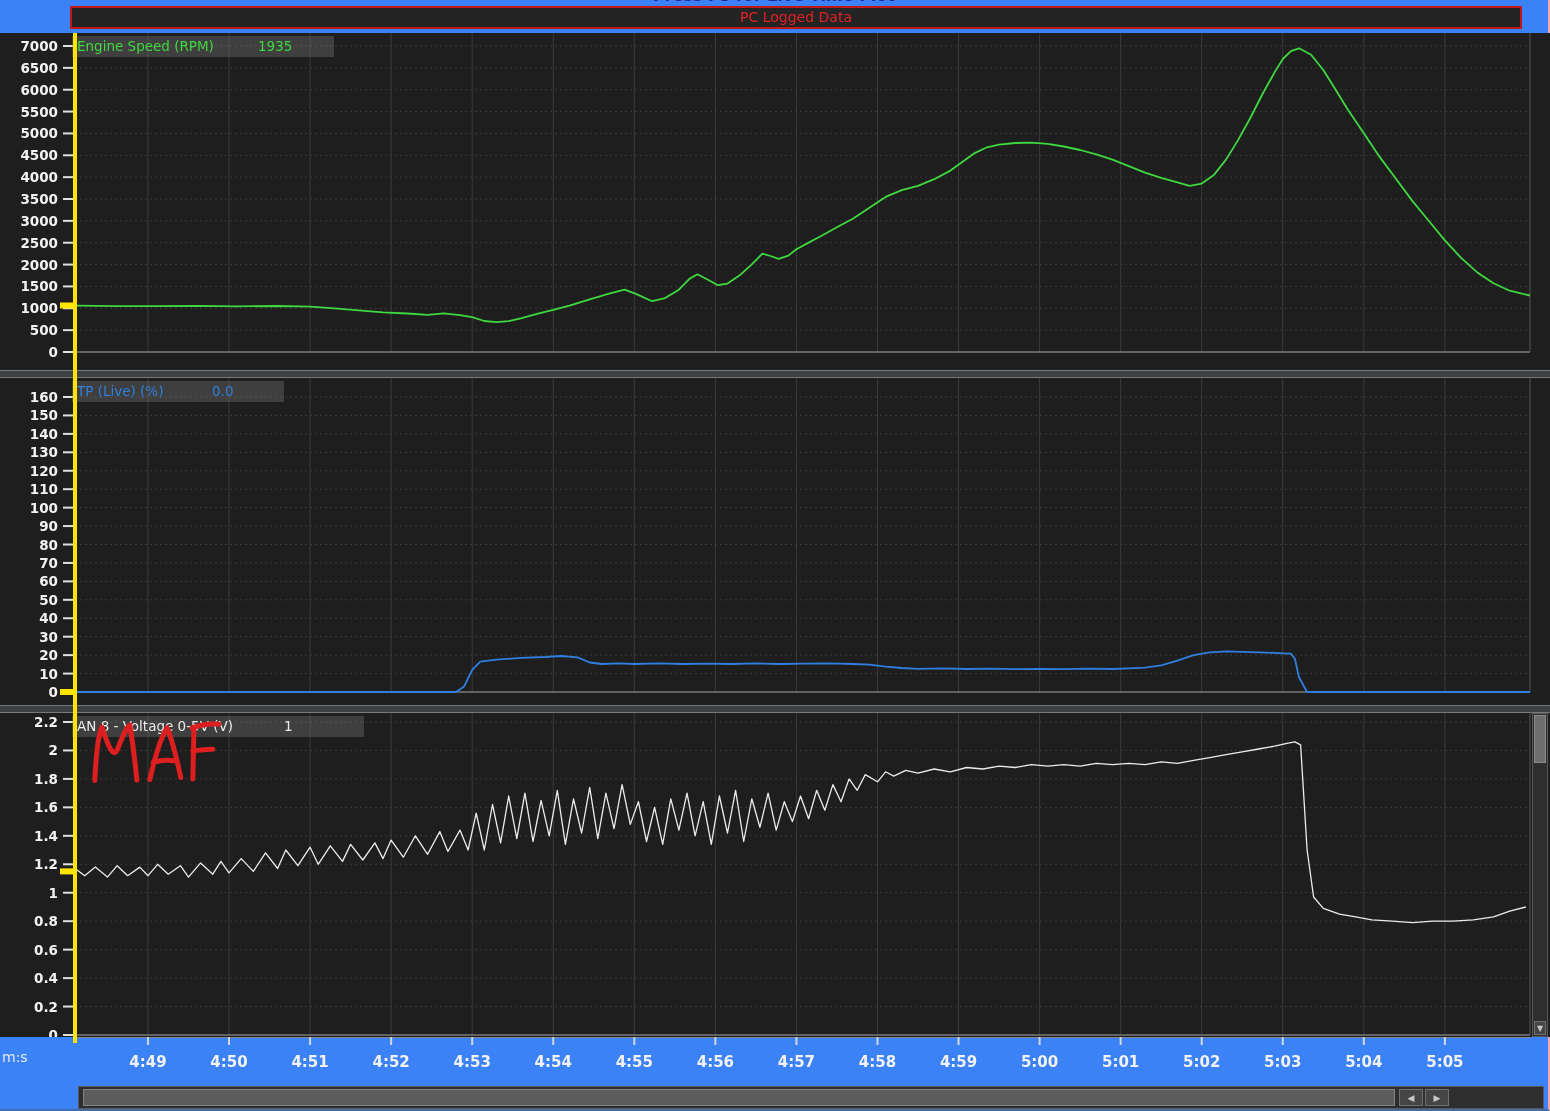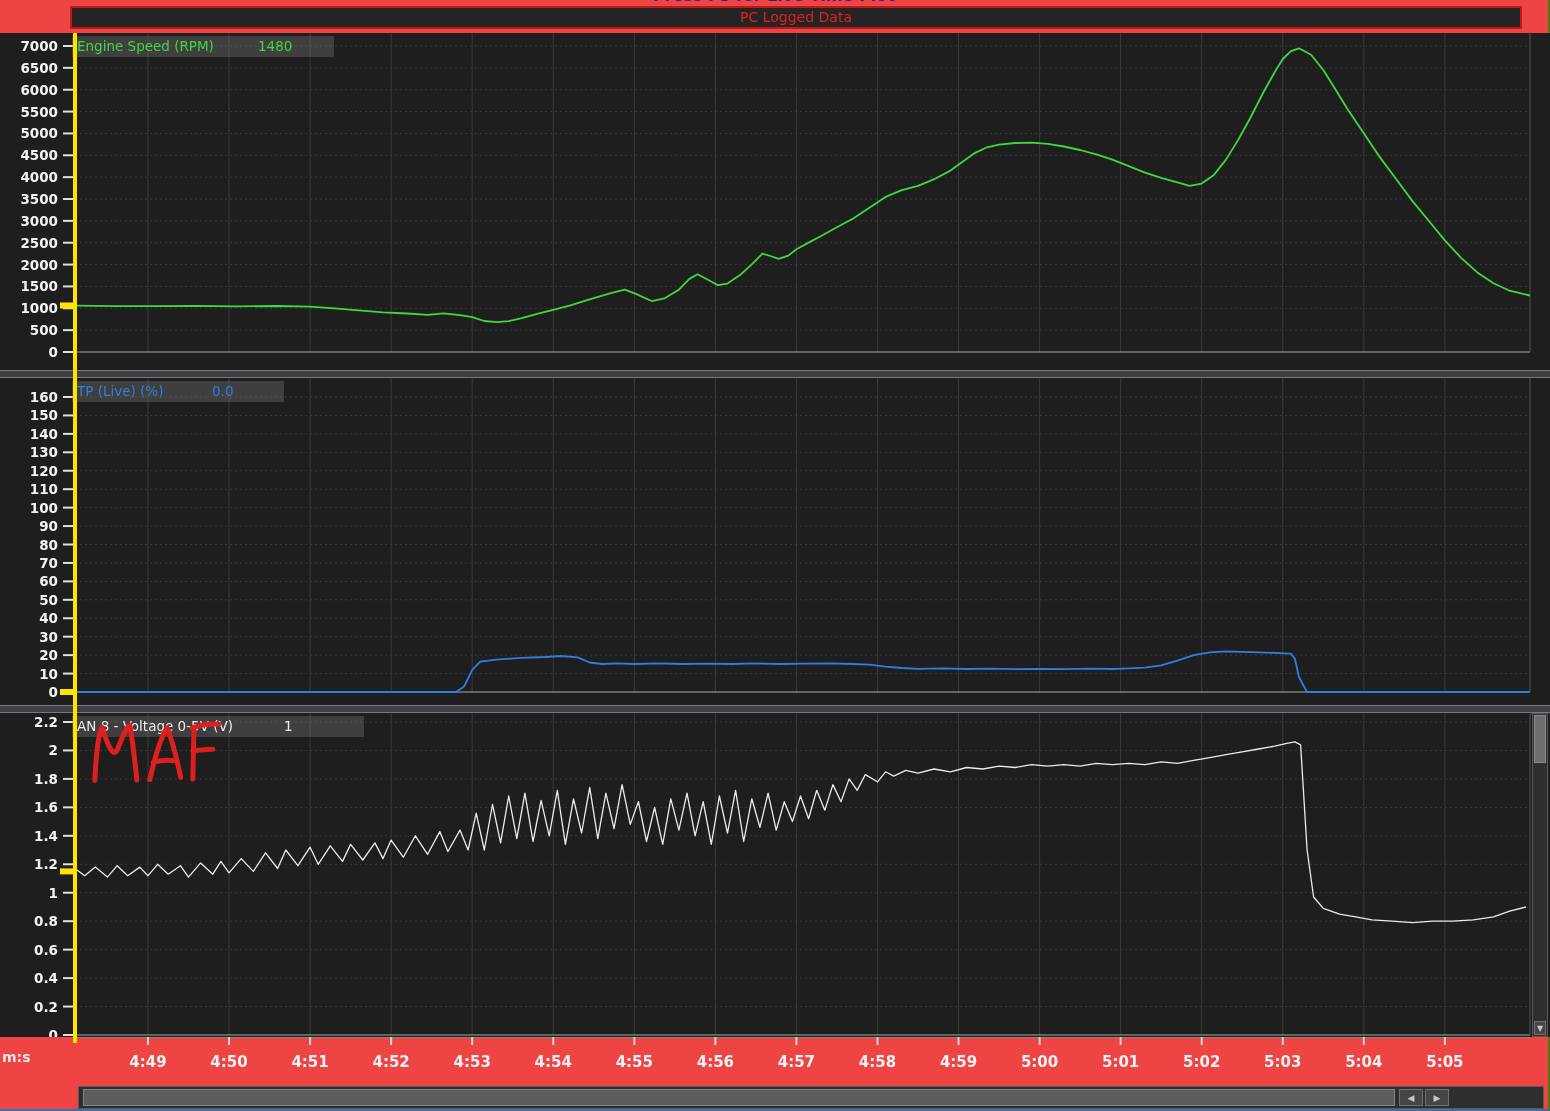--- a/index.html
+++ b/index.html
@@ -1,18 +1,18 @@
 <!DOCTYPE html>
 <html><head>
 <meta charset="utf-8">
 <style>
   *{margin:0;padding:0;box-sizing:border-box}
   html,body{width:1550px;height:1111px;background:#252525;overflow:hidden}
   body{font-family:"DejaVu Sans",sans-serif;position:relative}
-  .app{position:absolute;inset:0;background:#ef4444;border-right:2px solid #4d7c0f;border-bottom:2px solid #3f6fa8}
+  .app{position:absolute;inset:0;background:#3b82f6;border-right:2px solid #fca5a5;border-bottom:2px solid #3f6fa8}
   .top-clip{position:absolute;top:0;left:0;width:100%;height:6px;overflow:hidden;text-align:center;z-index:3}
   .top-clip span{position:relative;top:-14px;color:#23239a;font-weight:bold;font-size:16px}
   .banner{position:absolute;top:6px;left:70px;width:1452px;height:23px;border:2px solid #c01717;
           text-align:center;color:#e22222;font-size:14px;line-height:18px;background:#242424;z-index:2}
   .panel{position:absolute;left:0;width:1550px;background:#1e1e1e}
   #panel-rpm{top:33px;height:337px}
   #panel-tp{top:378px;height:327px}
   #panel-an8{top:713px;height:324px}
   .panel svg{position:absolute;left:0;top:0}
   .splitter{position:absolute;left:0;width:1550px;height:8px;background:#3e4044;
@@ -24,21 +24,21 @@
   .legend .val{position:absolute;top:0}
   #panel-rpm  .legend{width:262px;color:#3fd83f}
   #panel-rpm  .legend .val{left:186px}
   #panel-tp   .legend{width:212px;color:#2f7fe0}
   #panel-tp   .legend .val{left:140px}
   #panel-an8  .legend{width:292px;color:#ececec}
   #panel-an8  .legend .val{left:212px}
   .cursor{position:absolute;left:73px;top:33px;width:4px;height:1010px;background:#ffe400;z-index:6}
   #maf{position:absolute;left:86px;top:716px;z-index:7;transform:rotate(-2deg)}
   .xaxis{position:absolute;top:1037px;left:0;width:1550px;height:46px}
-  .msunit{position:absolute;left:2px;top:1049px;color:#e8e8e8;font-size:14px;font-weight:bold;z-index:3}
+  .msunit{position:absolute;left:2px;top:1049px;color:#e8e8e8;font-size:14px;font-weight:normal;z-index:3}
   .hscroll{position:absolute;left:78px;top:1086px;width:1466px;height:23px;background:#2e2e2e;border:1px solid #5a5a5a}
   .hthumb{position:absolute;left:4px;top:2px;width:1312px;height:17px;background:#5d5d5d;border:1px solid #828282}
   .hbtn{position:absolute;top:2px;width:24px;height:17px;background:#454545;border:1px solid #707070;
         color:#c8c8c8;font-size:9px;text-align:center;line-height:16px}
   #hbtn-left{left:1320px}
   #hbtn-right{left:1346px}
   .vscroll{position:absolute;left:1532px;top:713px;width:16px;height:324px;background:#2e2e2e;border:1px solid #5a5a5a}
   .vthumb{position:absolute;left:1px;top:1px;width:12px;height:48px;background:#6e6e6e;border:1px solid #8a8a8a}
   .vbtn{position:absolute;left:1px;bottom:1px;width:12px;height:14px;background:#454545;border:1px solid #707070;
         color:#c8c8c8;font-size:8px;text-align:center;line-height:13px}
@@ -119,21 +119,21 @@
         <line x1="75" y1="13" x2="1530" y2="13" stroke="#3a3a3a" stroke-dasharray="2,3"></line>
         <line x1="63" y1="13" x2="74" y2="13" stroke="#e0e0e0" stroke-width="2"></line>
         <text x="58" y="18" text-anchor="end" fill="#f2f2f2" font-size="13.5" font-weight="bold">7000</text>
         <line x1="75" y1="319" x2="1530" y2="319" stroke="#a8a8a8" stroke-width="1"></line>
         <line x1="1530" y1="0" x2="1530" y2="319" stroke="#555"></line>
         <polyline points="75.0,272.7 115.5,273.1 156.1,273.2 196.6,272.8 237.1,273.4 277.6,273.0 310.1,273.6 334.4,275.3 358.7,277.4 383.0,279.4 407.3,280.5 427.6,281.8 443.8,280.4 460.0,282.1 472.2,284.2 484.3,288.0 496.5,289.2 508.7,288.1 520.8,285.3 537.0,280.9 553.2,276.9 569.5,272.6 589.7,266.3 610.0,260.4 624.6,256.6 635.9,260.9 652.1,268.2 665.1,265.1 678.9,256.7 689.4,245.9 697.5,241.3 708.9,247.3 717.8,252.2 727.5,250.6 739.7,242.3 751.8,231.4 762.4,220.7 770.5,223.0 778.6,225.8 788.3,222.6 796.4,216.2 808.6,209.6 820.7,203.2 836.9,194.3 853.2,185.5 869.4,174.7 885.6,163.9 901.8,157.2 918.0,152.9 934.2,146.2 950.4,137.6 962.6,128.8 974.7,120.1 986.9,114.3 999.1,111.6 1015.3,110.0 1031.5,109.6 1047.7,110.8 1063.9,113.5 1080.1,117.0 1096.3,121.3 1112.5,126.6 1128.8,133.1 1145.0,139.7 1161.2,144.9 1177.4,149.3 1189.6,152.8 1201.7,150.6 1213.9,141.9 1226.0,126.6 1238.2,106.9 1250.3,85.0 1262.5,61.0 1274.7,39.1 1282.8,26.0 1290.9,18.2 1299.0,15.3 1311.1,21.7 1323.3,37.0 1335.5,56.6 1347.6,76.3 1363.8,100.3 1380.0,124.4 1396.3,146.2 1412.5,168.1 1428.7,187.8 1444.9,207.4 1461.1,224.9 1477.3,239.4 1493.5,250.3 1509.7,257.7 1530.0,262.5" fill="none" stroke="#3fd83f" stroke-width="1.8" stroke-linejoin="round"></polyline>
         <rect x="60" y="269.488" width="17" height="6" fill="#ffe400"></rect>
       </svg>
     <div class="legend">
       <span class="lab">Engine Speed (RPM)</span>
-      <span class="val">1480</span>
+      <span class="val">1935</span>
     </div>
   </div>
 
   <div class="splitter" id="split1"></div>
 
   <div class="panel" id="panel-tp">
     <svg id="svg-tp" width="1550" height="327">
         <line x1="147.9526462395525" y1="0" x2="147.9526462395525" y2="314" stroke="#3b3b3b" stroke-width="1"></line>
         <line x1="229.0111420612796" y1="0" x2="229.0111420612796" y2="314" stroke="#3b3b3b" stroke-width="1"></line>
         <line x1="310.06963788300664" y1="0" x2="310.06963788300664" y2="314" stroke="#3b3b3b" stroke-width="1"></line>

